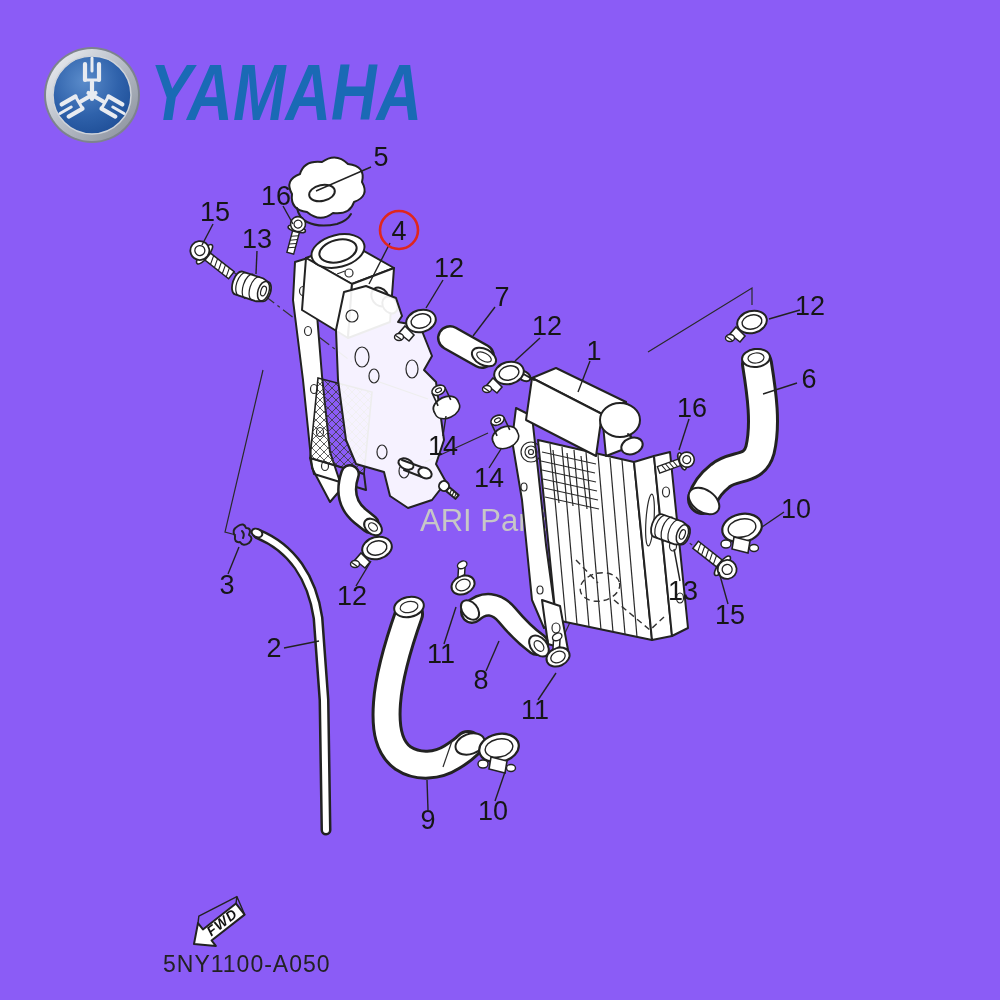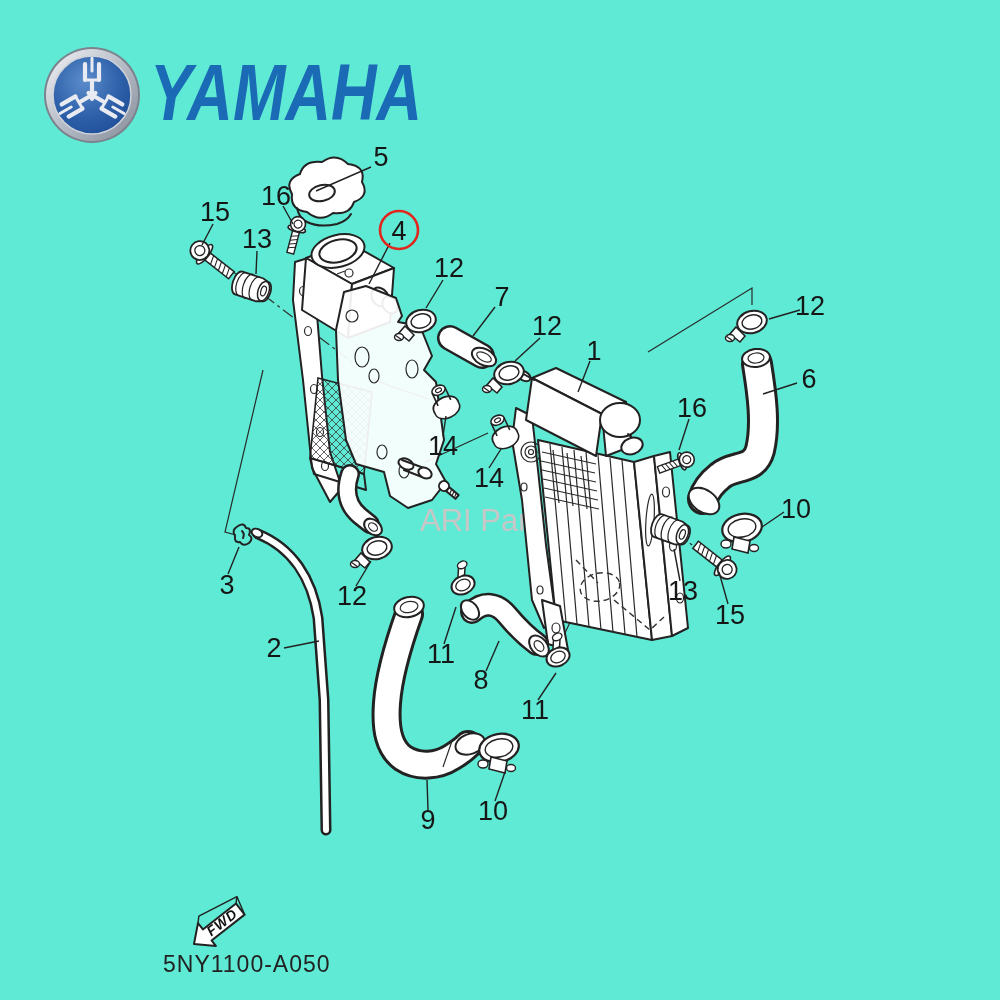--- a/index.html
+++ b/index.html
@@ -1,16 +1,16 @@
 <!DOCTYPE html>
 <html><head>
 <meta charset="utf-8">
 <style>
   html,body{margin:0;padding:0;background:#ffffff;}
-  #stage{position:relative;width:1000px;height:1000px;background:#5eead4;overflow:hidden;
+  #stage{position:relative;width:1000px;height:1000px;background:#8b5cf6;overflow:hidden;
          font-family:"Liberation Sans", sans-serif;}
   svg{position:absolute;left:0;top:0;}
   svg text{font-family:"Liberation Sans", sans-serif;}
   .part-line{stroke:#222;stroke-width:2;fill:none;stroke-linecap:round;stroke-linejoin:round;}
   .part-fill{stroke:#222;stroke-width:2;fill:#fff;stroke-linejoin:round;}
   .thin{stroke:#2a2a2a;stroke-width:1.2;fill:none;}
   .axis{stroke:#333;stroke-width:1.2;fill:none;stroke-dasharray:12 4 3 4;}
   .hidden-dash{stroke:#333;stroke-width:1.4;fill:none;stroke-dasharray:6 4;}
   .hoseO{stroke:#222;fill:none;stroke-linecap:round;stroke-linejoin:round;}
   .hoseI{stroke:#fff;fill:none;stroke-linecap:round;stroke-linejoin:round;}

